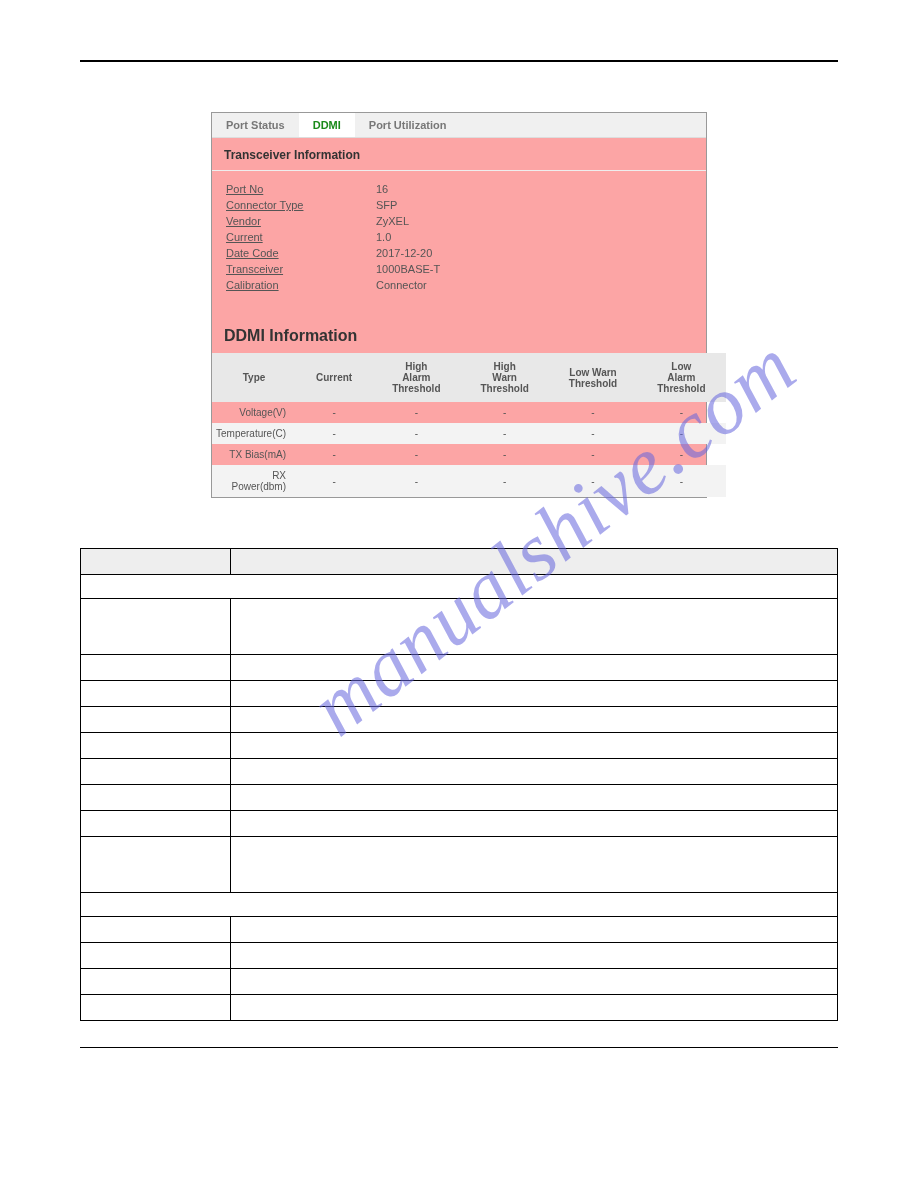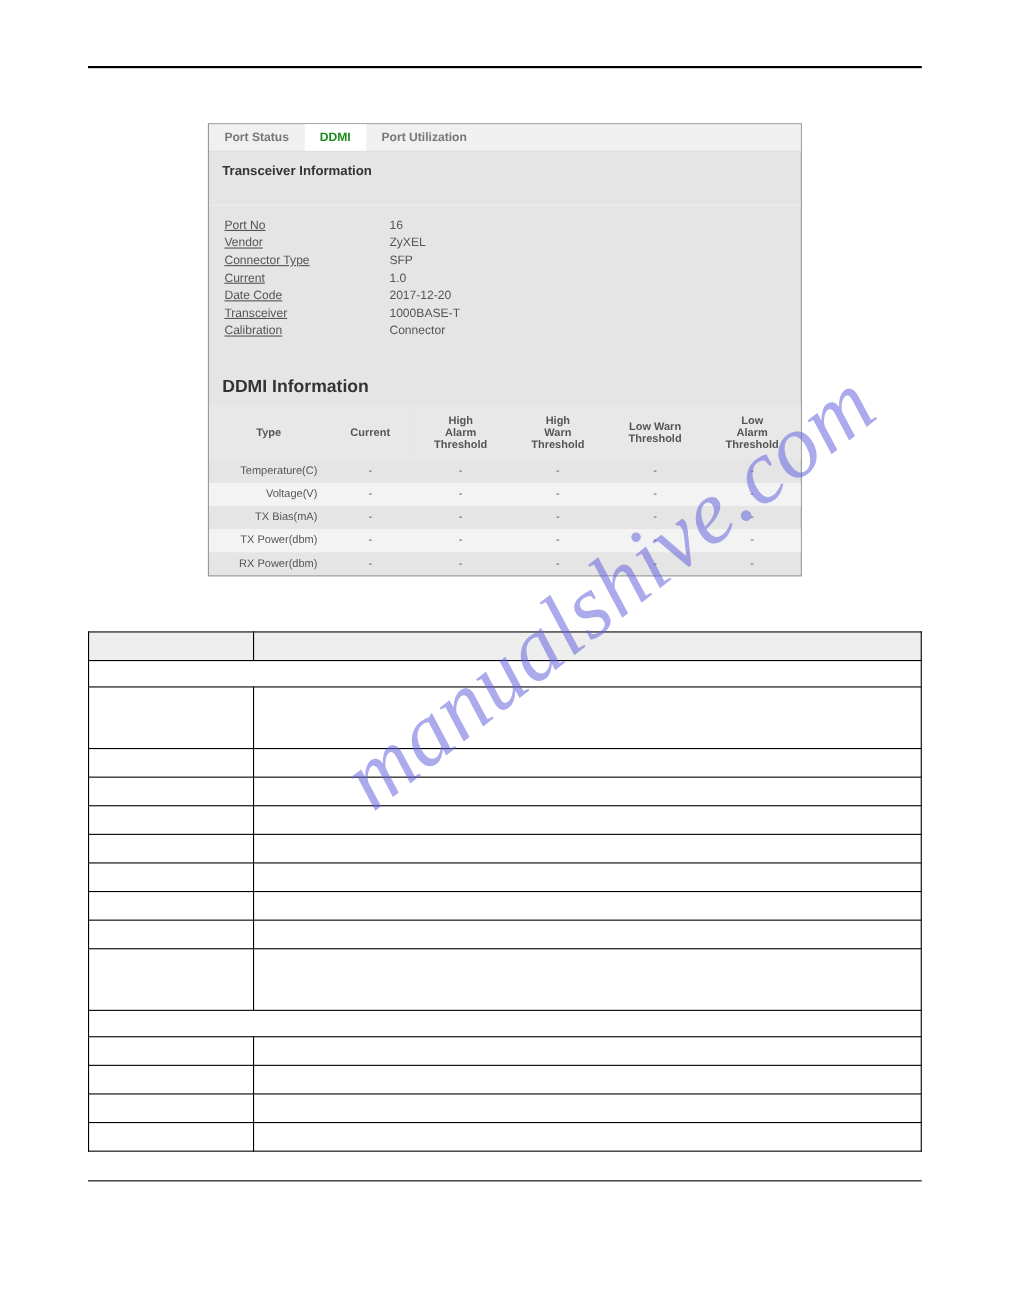--- a/index.html
+++ b/index.html
@@ -13,23 +13,23 @@
   .page {
     padding: 60px 80px 40px 80px;
     position: relative;
   }
   .top-rule {
     border-top: 2px solid #000;
     margin-bottom: 50px;
   }
   .ui-panel {
     border: 1px solid #999;
-    background: #e5e5e5;
+    background: #fca5a5;
     margin: 1px auto;
-    width: 540px;
+    width: 496px;
     font-size: 11px;
     color: #555;
     position: relative;
   }
   .tabbar {
     background: #f0f0f0;
     border-bottom: 1px solid #ddd;
     display: flex;
   }
   .tab {
@@ -38,21 +38,21 @@
     font-weight: bold;
     font-size: 11px;
   }
   .tab.active {
     background: #fff;
     color: #1a8a1a;
   }
   .section-title {
     font-weight: bold;
     color: #333;
-    padding: 10px 12px 24px 12px;
+    padding: 10px 12px 8px 12px;
     font-size: 12px;
     border-bottom: 1px solid #eee;
   }
   .section-title2 {
     font-weight: bold;
     color: #333;
     padding: 14px 12px 8px 12px;
     font-size: 16px;
   }
   .info-rows {
@@ -146,26 +146,26 @@
       <div class="tab">Port Utilization</div>
     </div>
 
     <div class="section-title">Transceiver Information</div>
     <div class="info-rows">
       <div class="info-row">
           <div class="info-label">Port No</div>
           <div class="info-value">16</div>
         </div>
       <div class="info-row">
+          <div class="info-label">Connector Type</div>
+          <div class="info-value">SFP</div>
+        </div>
+      <div class="info-row">
           <div class="info-label">Vendor</div>
           <div class="info-value">ZyXEL</div>
-        </div>
-      <div class="info-row">
-          <div class="info-label">Connector Type</div>
-          <div class="info-value">SFP</div>
         </div>
       <div class="info-row">
           <div class="info-label">Current</div>
           <div class="info-value">1.0</div>
         </div>
       <div class="info-row">
           <div class="info-label">Date Code</div>
           <div class="info-value">2017-12-20</div>
         </div>
       <div class="info-row">
@@ -185,45 +185,37 @@
           <th>Type</th>
           <th>Current</th>
           <th>High Alarm Threshold</th>
           <th>High Warn Threshold</th>
           <th>Low Warn Threshold</th>
           <th>Low Alarm Threshold</th>
         </tr>
       </thead>
       <tbody>
         <tr>
+          <td class="first">Voltage(V)</td>
+          <td>-</td>
+          <td>-</td>
+          <td>-</td>
+          <td>-</td>
+          <td>-</td>
+        </tr>
+        <tr>
           <td class="first">Temperature(C)</td>
           <td>-</td>
           <td>-</td>
           <td>-</td>
           <td>-</td>
           <td>-</td>
         </tr>
         <tr>
-          <td class="first">Voltage(V)</td>
-          <td>-</td>
-          <td>-</td>
-          <td>-</td>
-          <td>-</td>
-          <td>-</td>
-        </tr>
-        <tr>
           <td class="first">TX Bias(mA)</td>
-          <td>-</td>
-          <td>-</td>
-          <td>-</td>
-          <td>-</td>
-          <td>-</td>
-        </tr>
-        <tr>
-          <td class="first">TX Power(dbm)</td>
           <td>-</td>
           <td>-</td>
           <td>-</td>
           <td>-</td>
           <td>-</td>
         </tr>
         <tr>
           <td class="first">RX Power(dbm)</td>
           <td>-</td>
           <td>-</td>

